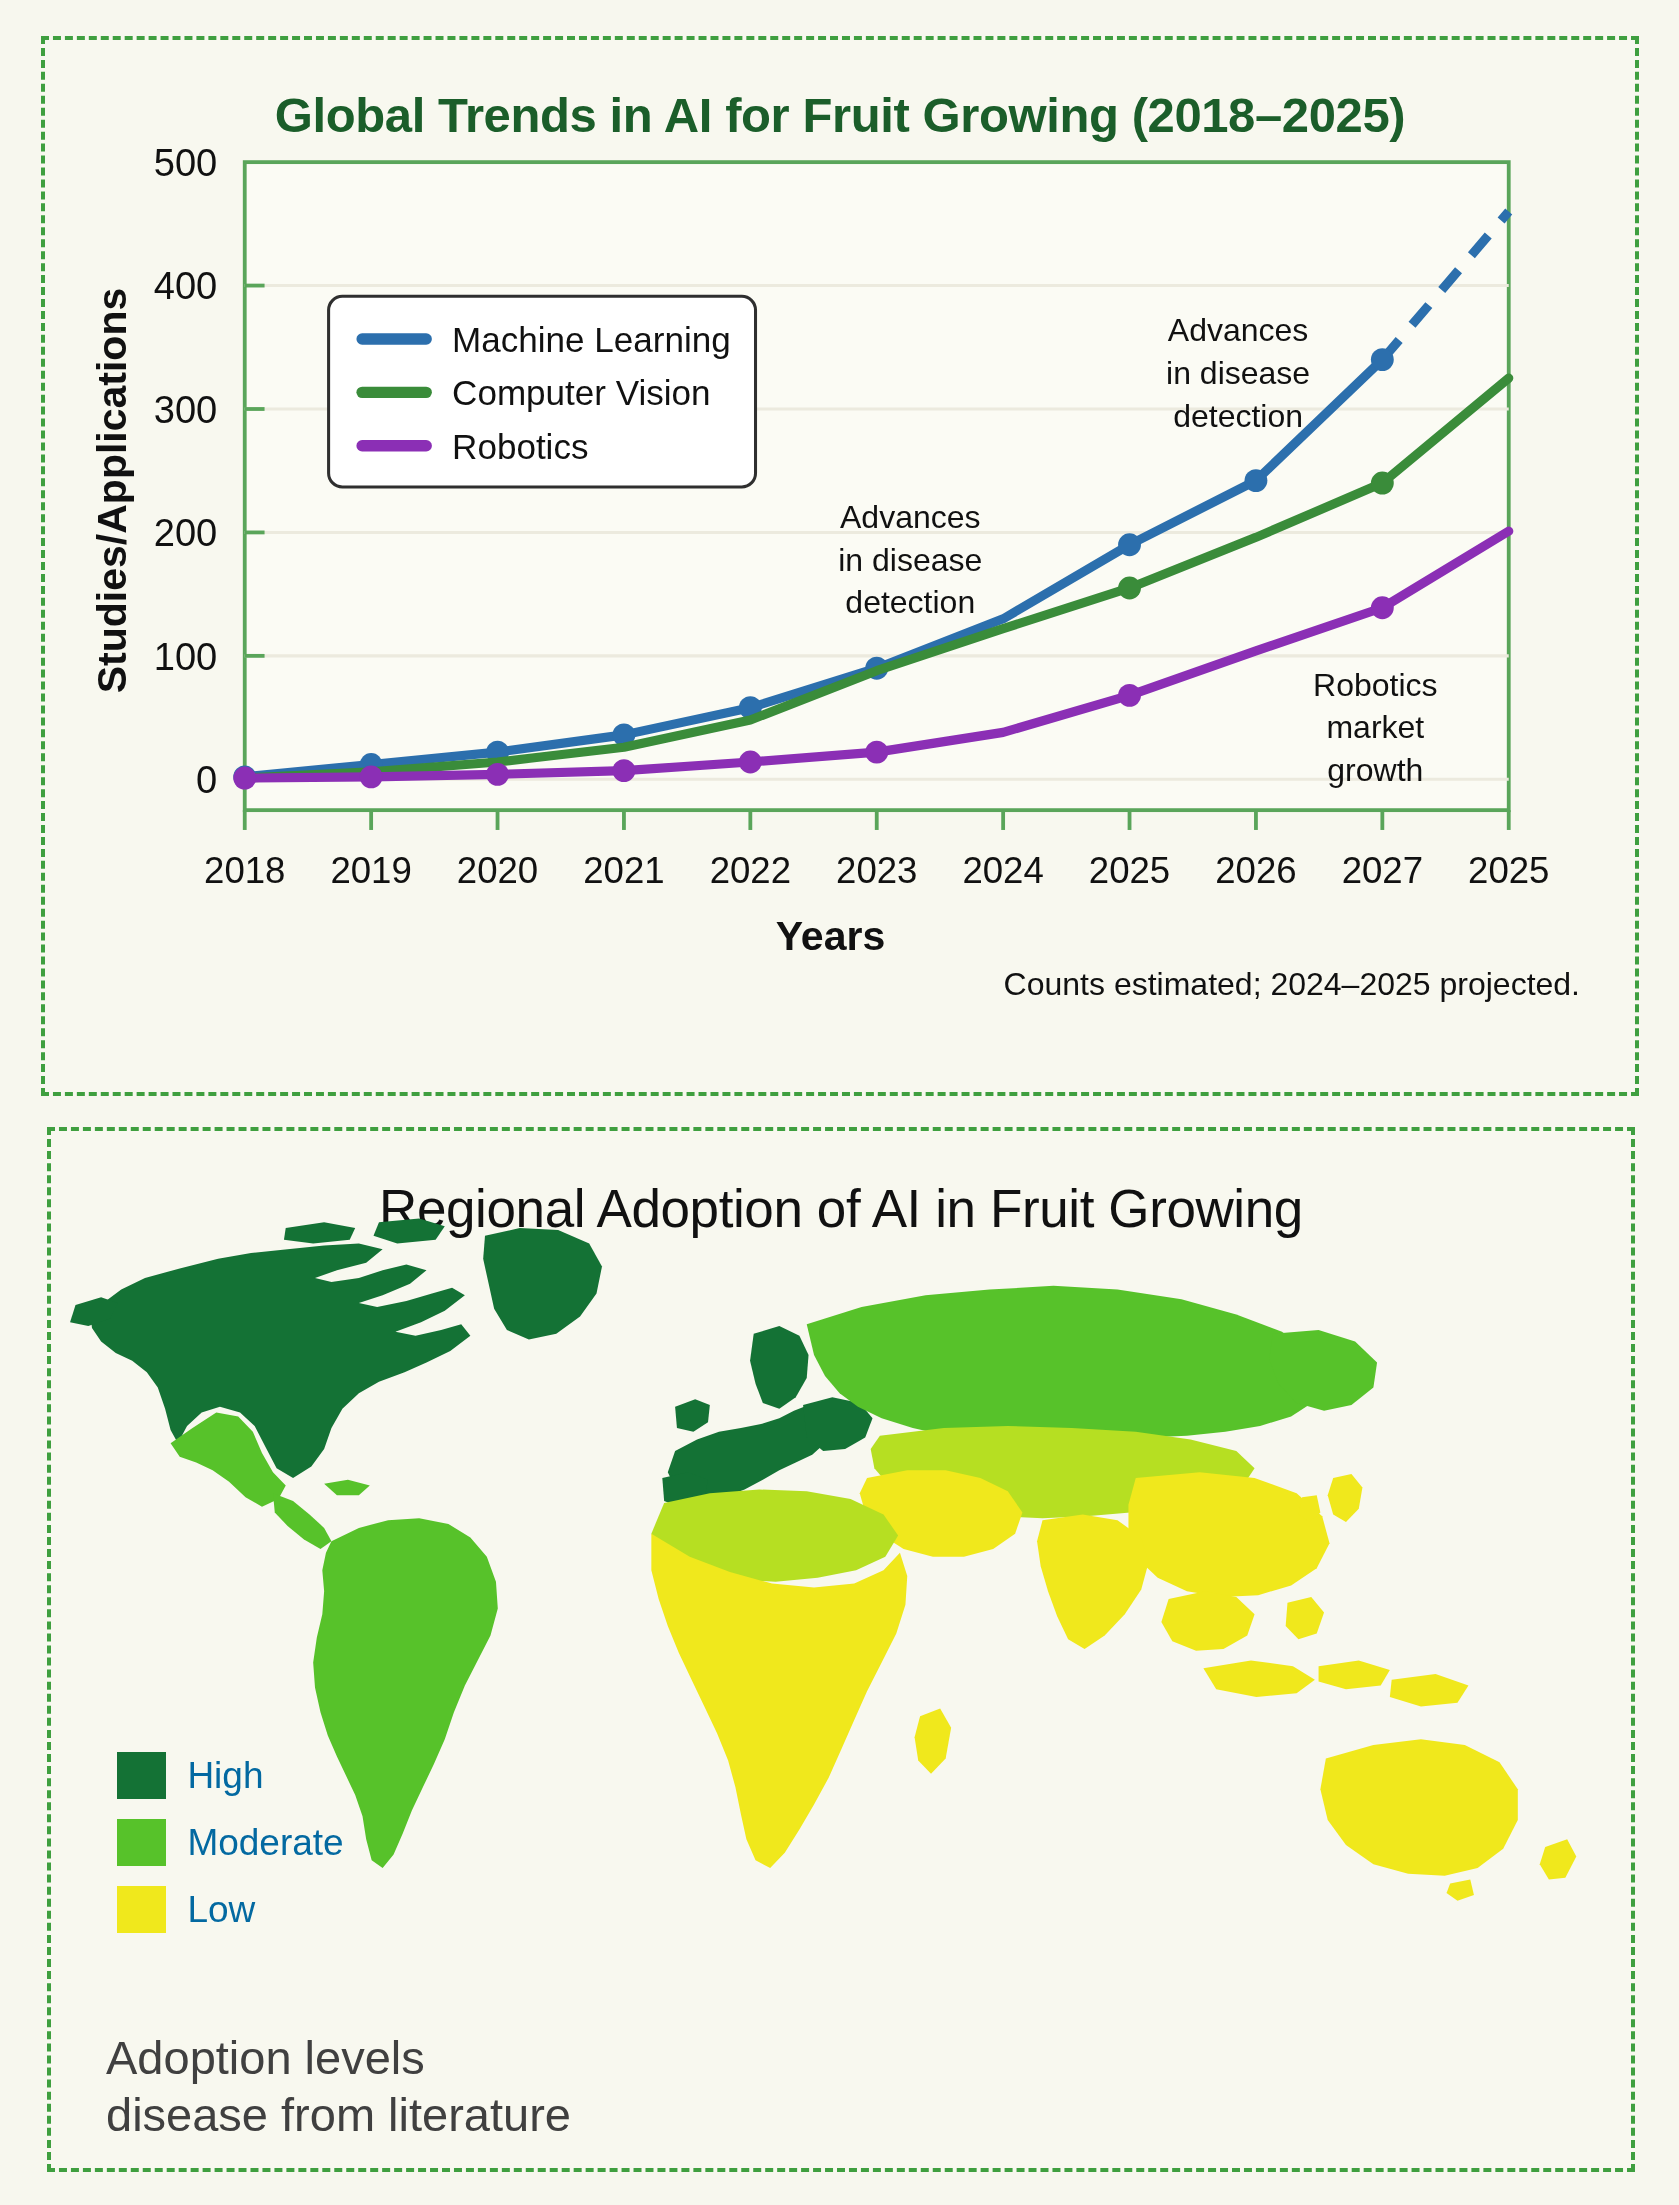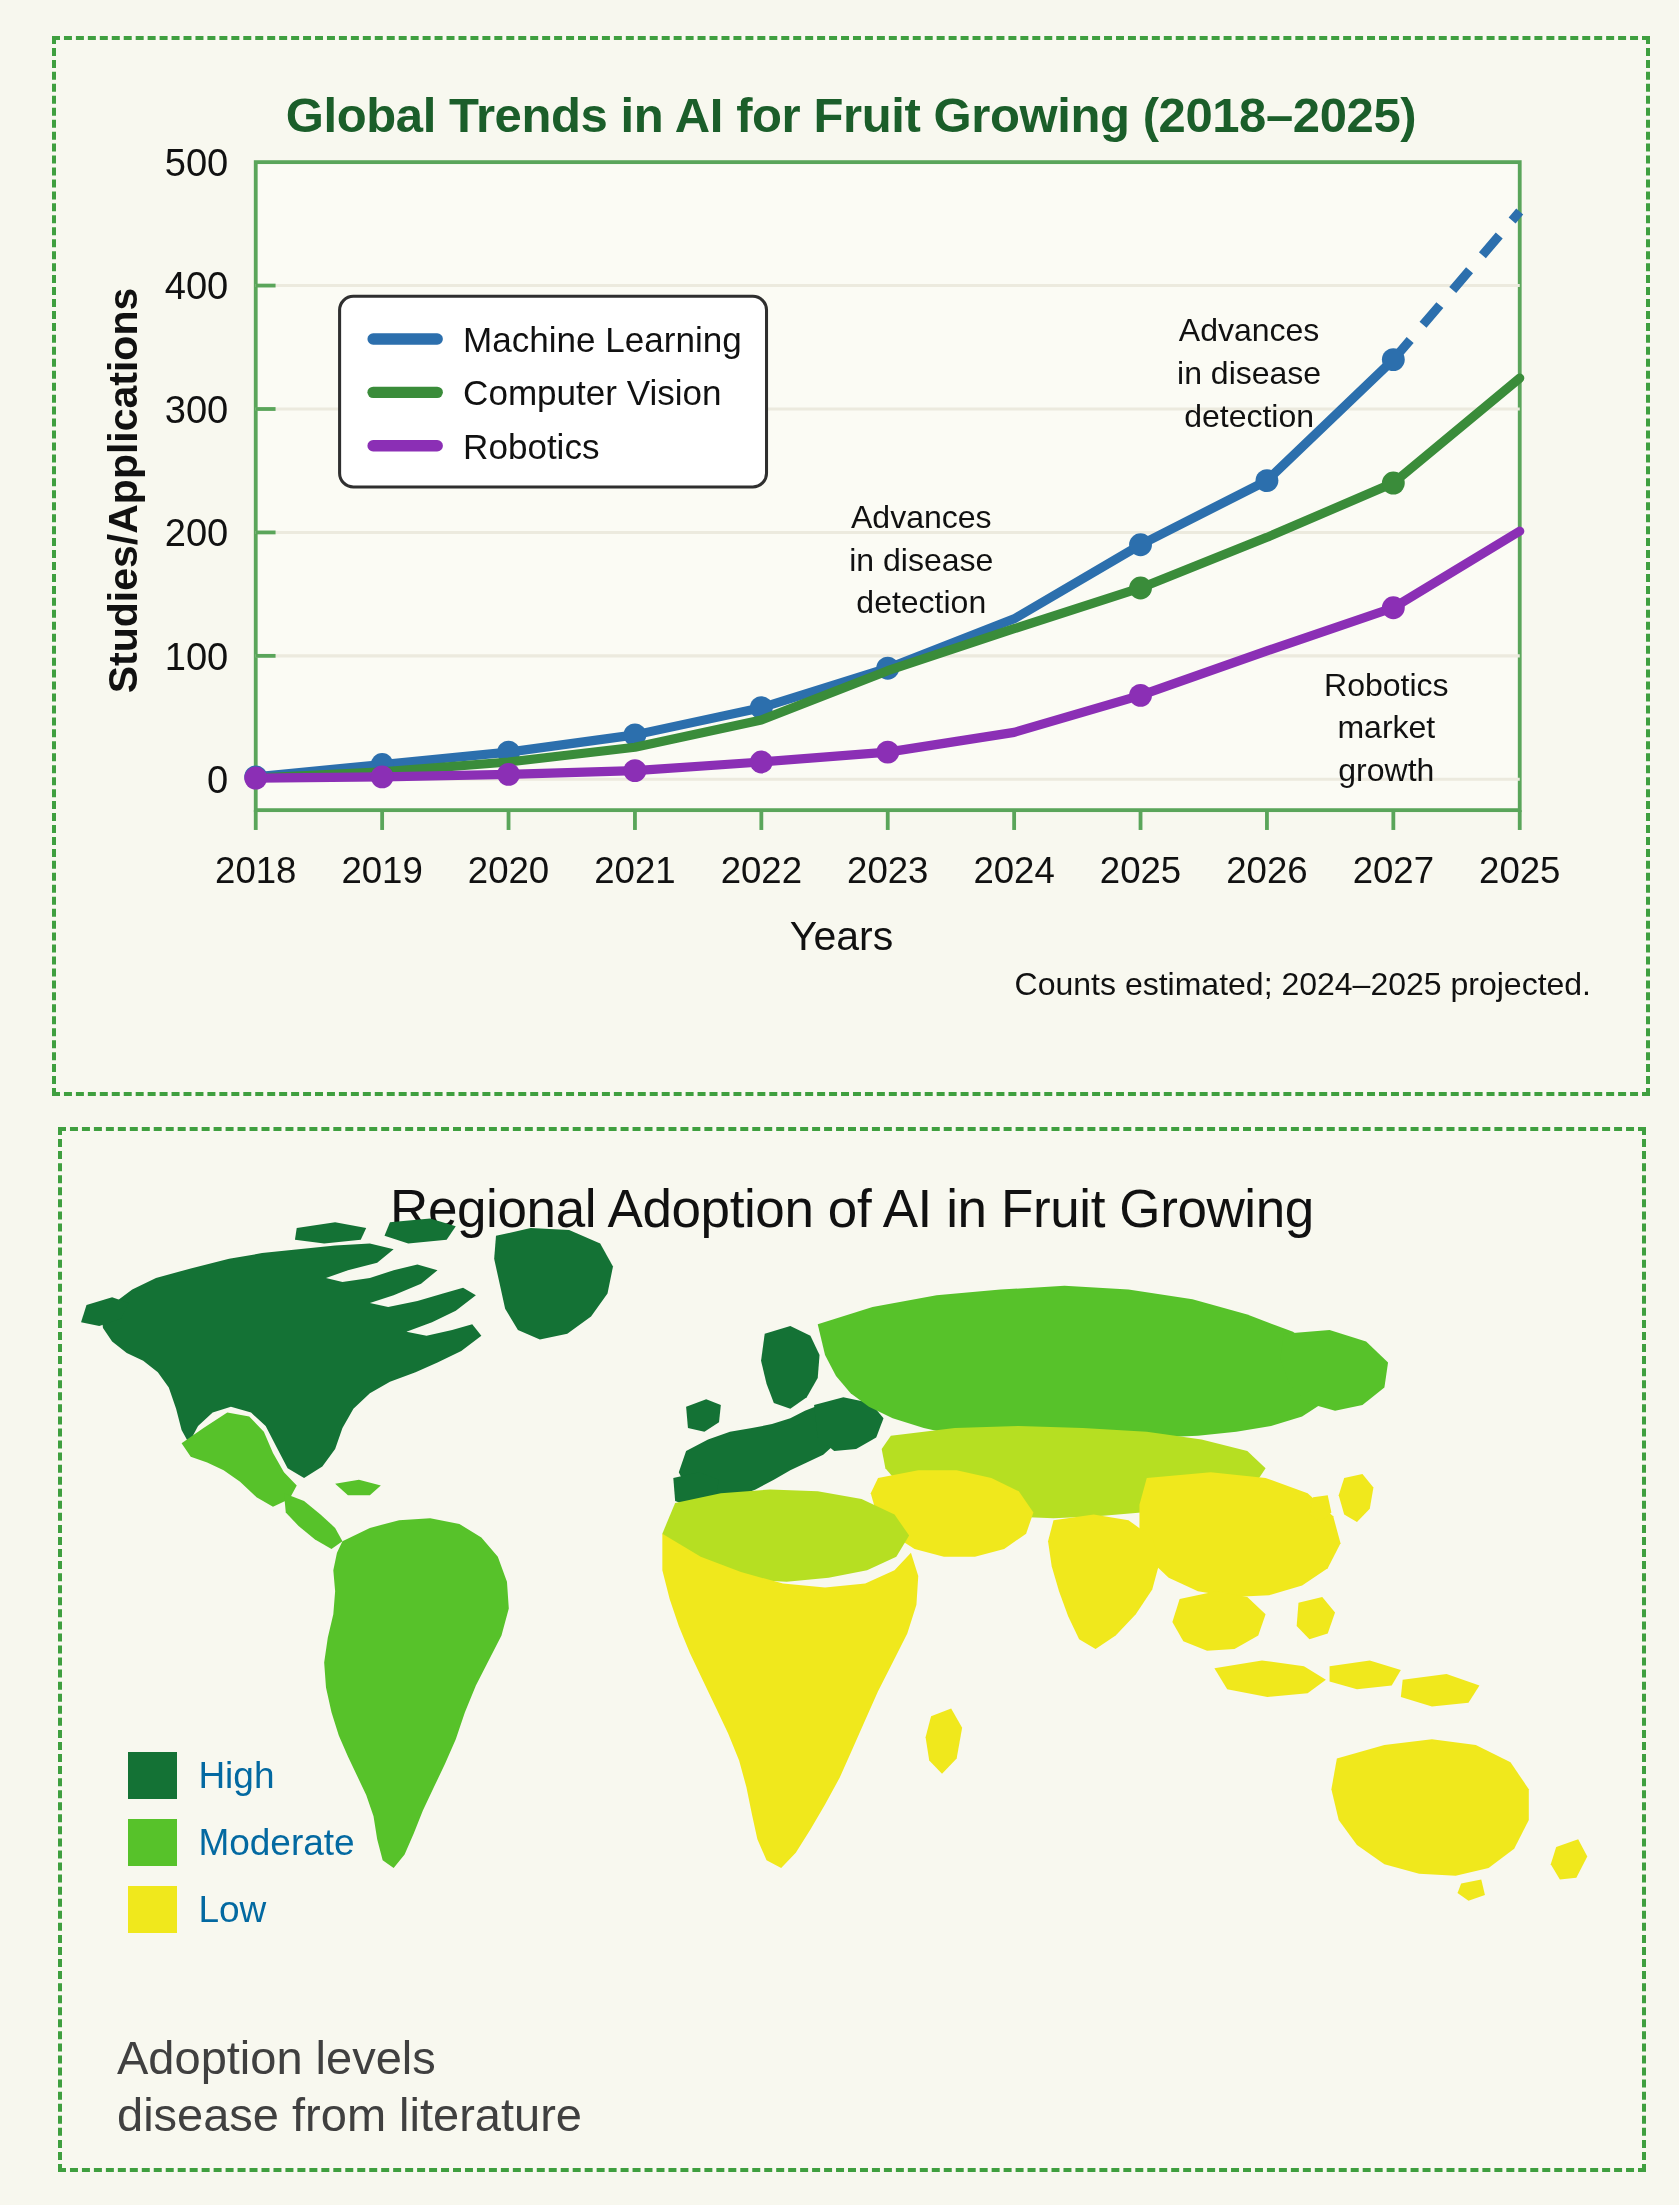--- a/index.html
+++ b/index.html
@@ -2,21 +2,21 @@
 <html style="font-size:12.2px"><head>
 <meta charset="utf-8">
 <style>
   html,body{margin:0;padding:0;}
   body{
     width:1680px;height:2205px;
     background:#f7f7ee;
     font-family:"Liberation Sans", sans-serif;
     overflow:hidden;
   }
-  .page{position:relative;width:1440px;height:2205px;background:#f7f7ee;margin-left:11px;}
+  .page{position:relative;width:1440px;height:2205px;background:#f7f7ee;}
 
   .panel{
     position:absolute;
     background:#f8f8ef;
     border:4.6px dashed #3f9f3f;
     box-sizing:border-box;
   }
   #panel-trends{left:41px;top:36px;width:1598px;height:1060px;}
   #panel-map{left:47px;top:1127px;width:1588px;height:1045px;}
 
@@ -39,21 +39,21 @@
     left:-177px;top:427px;
     width:488px;
     transform:rotate(-90deg);
     transform-origin:center center;
     text-align:center;
     font-size:41px;font-weight:bold;color:#111;
   }
 
   .xlabel{
     position:absolute;left:244px;top:873px;width:1083px;
-    text-align:center;font-size:41px;font-weight:normal;color:#111;
+    text-align:center;font-size:41px;font-weight:bold;color:#111;
   }
 
   .note{
     position:absolute;right:55px;top:926px;
     font-size:32px;color:#111;
   }
 
   svg{display:block;}
   .svg-abs{position:absolute;left:0;top:0;}
 

